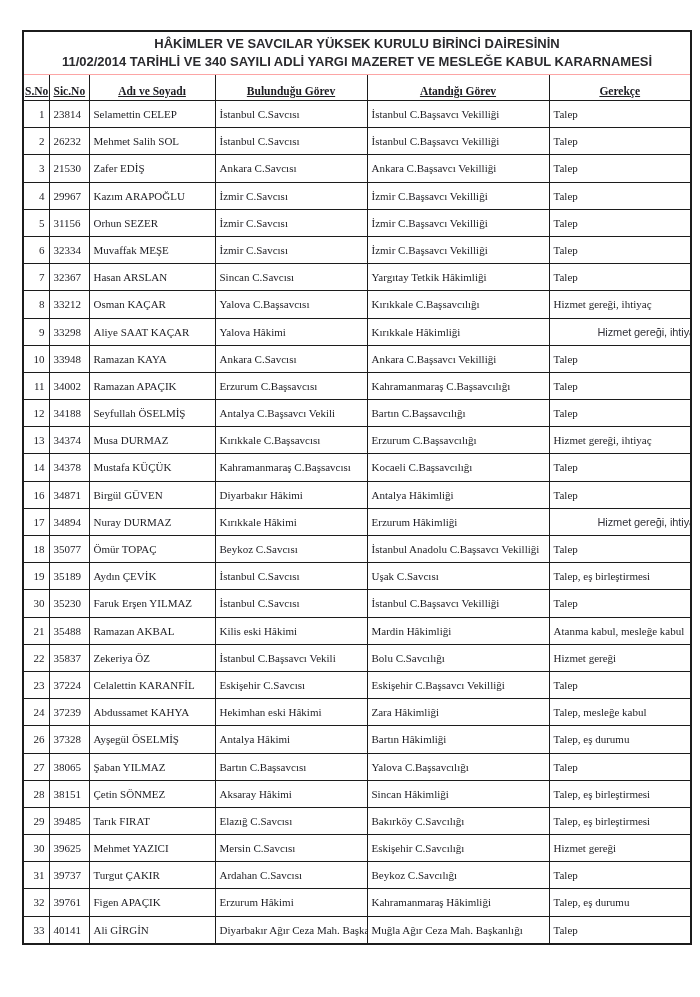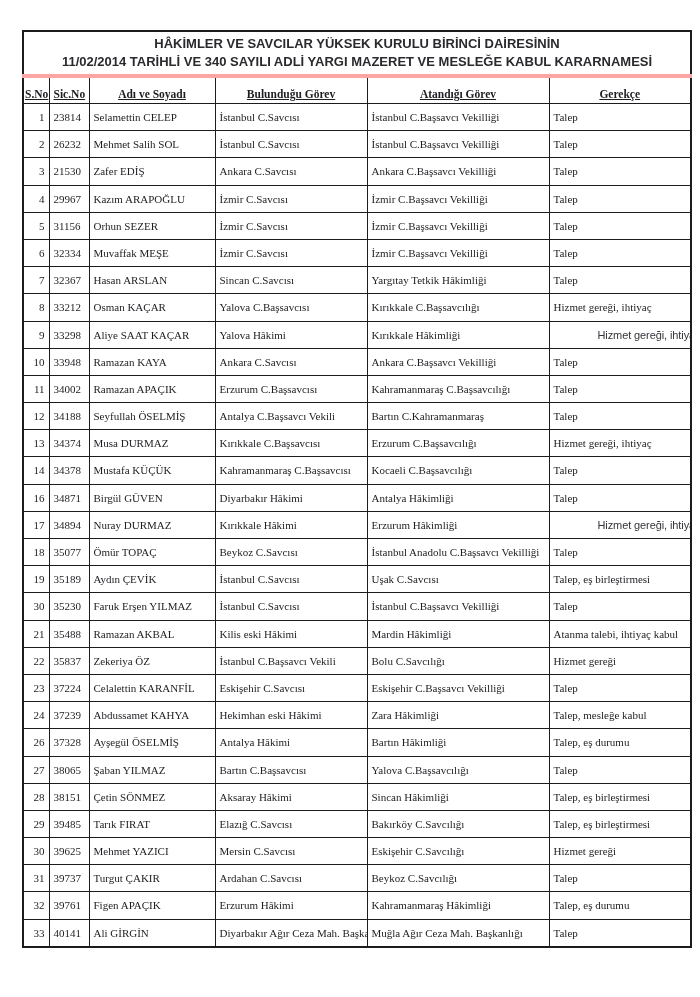--- a/index.html
+++ b/index.html
@@ -37,21 +37,21 @@
     border: 2px solid #1c1c1c;
   }
   tr.title-row th {
     height: 40px;
     text-align: center;
     font-family: "Liberation Sans", sans-serif;
     font-size: 13px;
     font-weight: bold;
     color: #2a2a2e;
     line-height: 1.35;
-    border-bottom: 4px solid #fca5a5;
+    border-bottom: 1px solid #fca5a5;
     white-space: normal;
   }
   tr.head-row th {
     height: 21px;
     font-family: "Liberation Serif", serif;
     font-size: 11.5px;
     font-weight: bold;
     text-align: center;
     vertical-align: bottom;
     padding-bottom: 3px;
@@ -193,21 +193,21 @@
     <td class="c-name">Ramazan APAÇIK</td>
     <td class="c-from">Erzurum C.Başsavcısı</td>
     <td class="c-to">Kahramanmaraş C.Başsavcılığı</td>
     <td class="c-reason">Talep</td>
   </tr>
         <tr>
     <td class="c-sno">12</td>
     <td class="c-sicil">34188</td>
     <td class="c-name">Seyfullah ÖSELMİŞ</td>
     <td class="c-from">Antalya C.Başsavcı Vekili</td>
-    <td class="c-to">Bartın C.Kahramanmaraş</td>
+    <td class="c-to">Bartın C.Başsavcılığı</td>
     <td class="c-reason">Talep</td>
   </tr>
         <tr>
     <td class="c-sno">13</td>
     <td class="c-sicil">34374</td>
     <td class="c-name">Musa DURMAZ</td>
     <td class="c-from">Kırıkkale C.Başsavcısı</td>
     <td class="c-to">Erzurum C.Başsavcılığı</td>
     <td class="c-reason">Hizmet gereği, ihtiyaç</td>
   </tr>
@@ -258,21 +258,21 @@
     <td class="c-from">İstanbul C.Savcısı</td>
     <td class="c-to">İstanbul C.Başsavcı Vekilliği</td>
     <td class="c-reason">Talep</td>
   </tr>
         <tr>
     <td class="c-sno">21</td>
     <td class="c-sicil">35488</td>
     <td class="c-name">Ramazan AKBAL</td>
     <td class="c-from">Kilis eski Hâkimi</td>
     <td class="c-to">Mardin Hâkimliği</td>
-    <td class="c-reason">Atanma talebi, ihtiyaç kabul</td>
+    <td class="c-reason">Atanma kabul, mesleğe kabul</td>
   </tr>
         <tr>
     <td class="c-sno">22</td>
     <td class="c-sicil">35837</td>
     <td class="c-name">Zekeriya ÖZ</td>
     <td class="c-from">İstanbul C.Başsavcı Vekili</td>
     <td class="c-to">Bolu C.Savcılığı</td>
     <td class="c-reason">Hizmet gereği</td>
   </tr>
         <tr>

